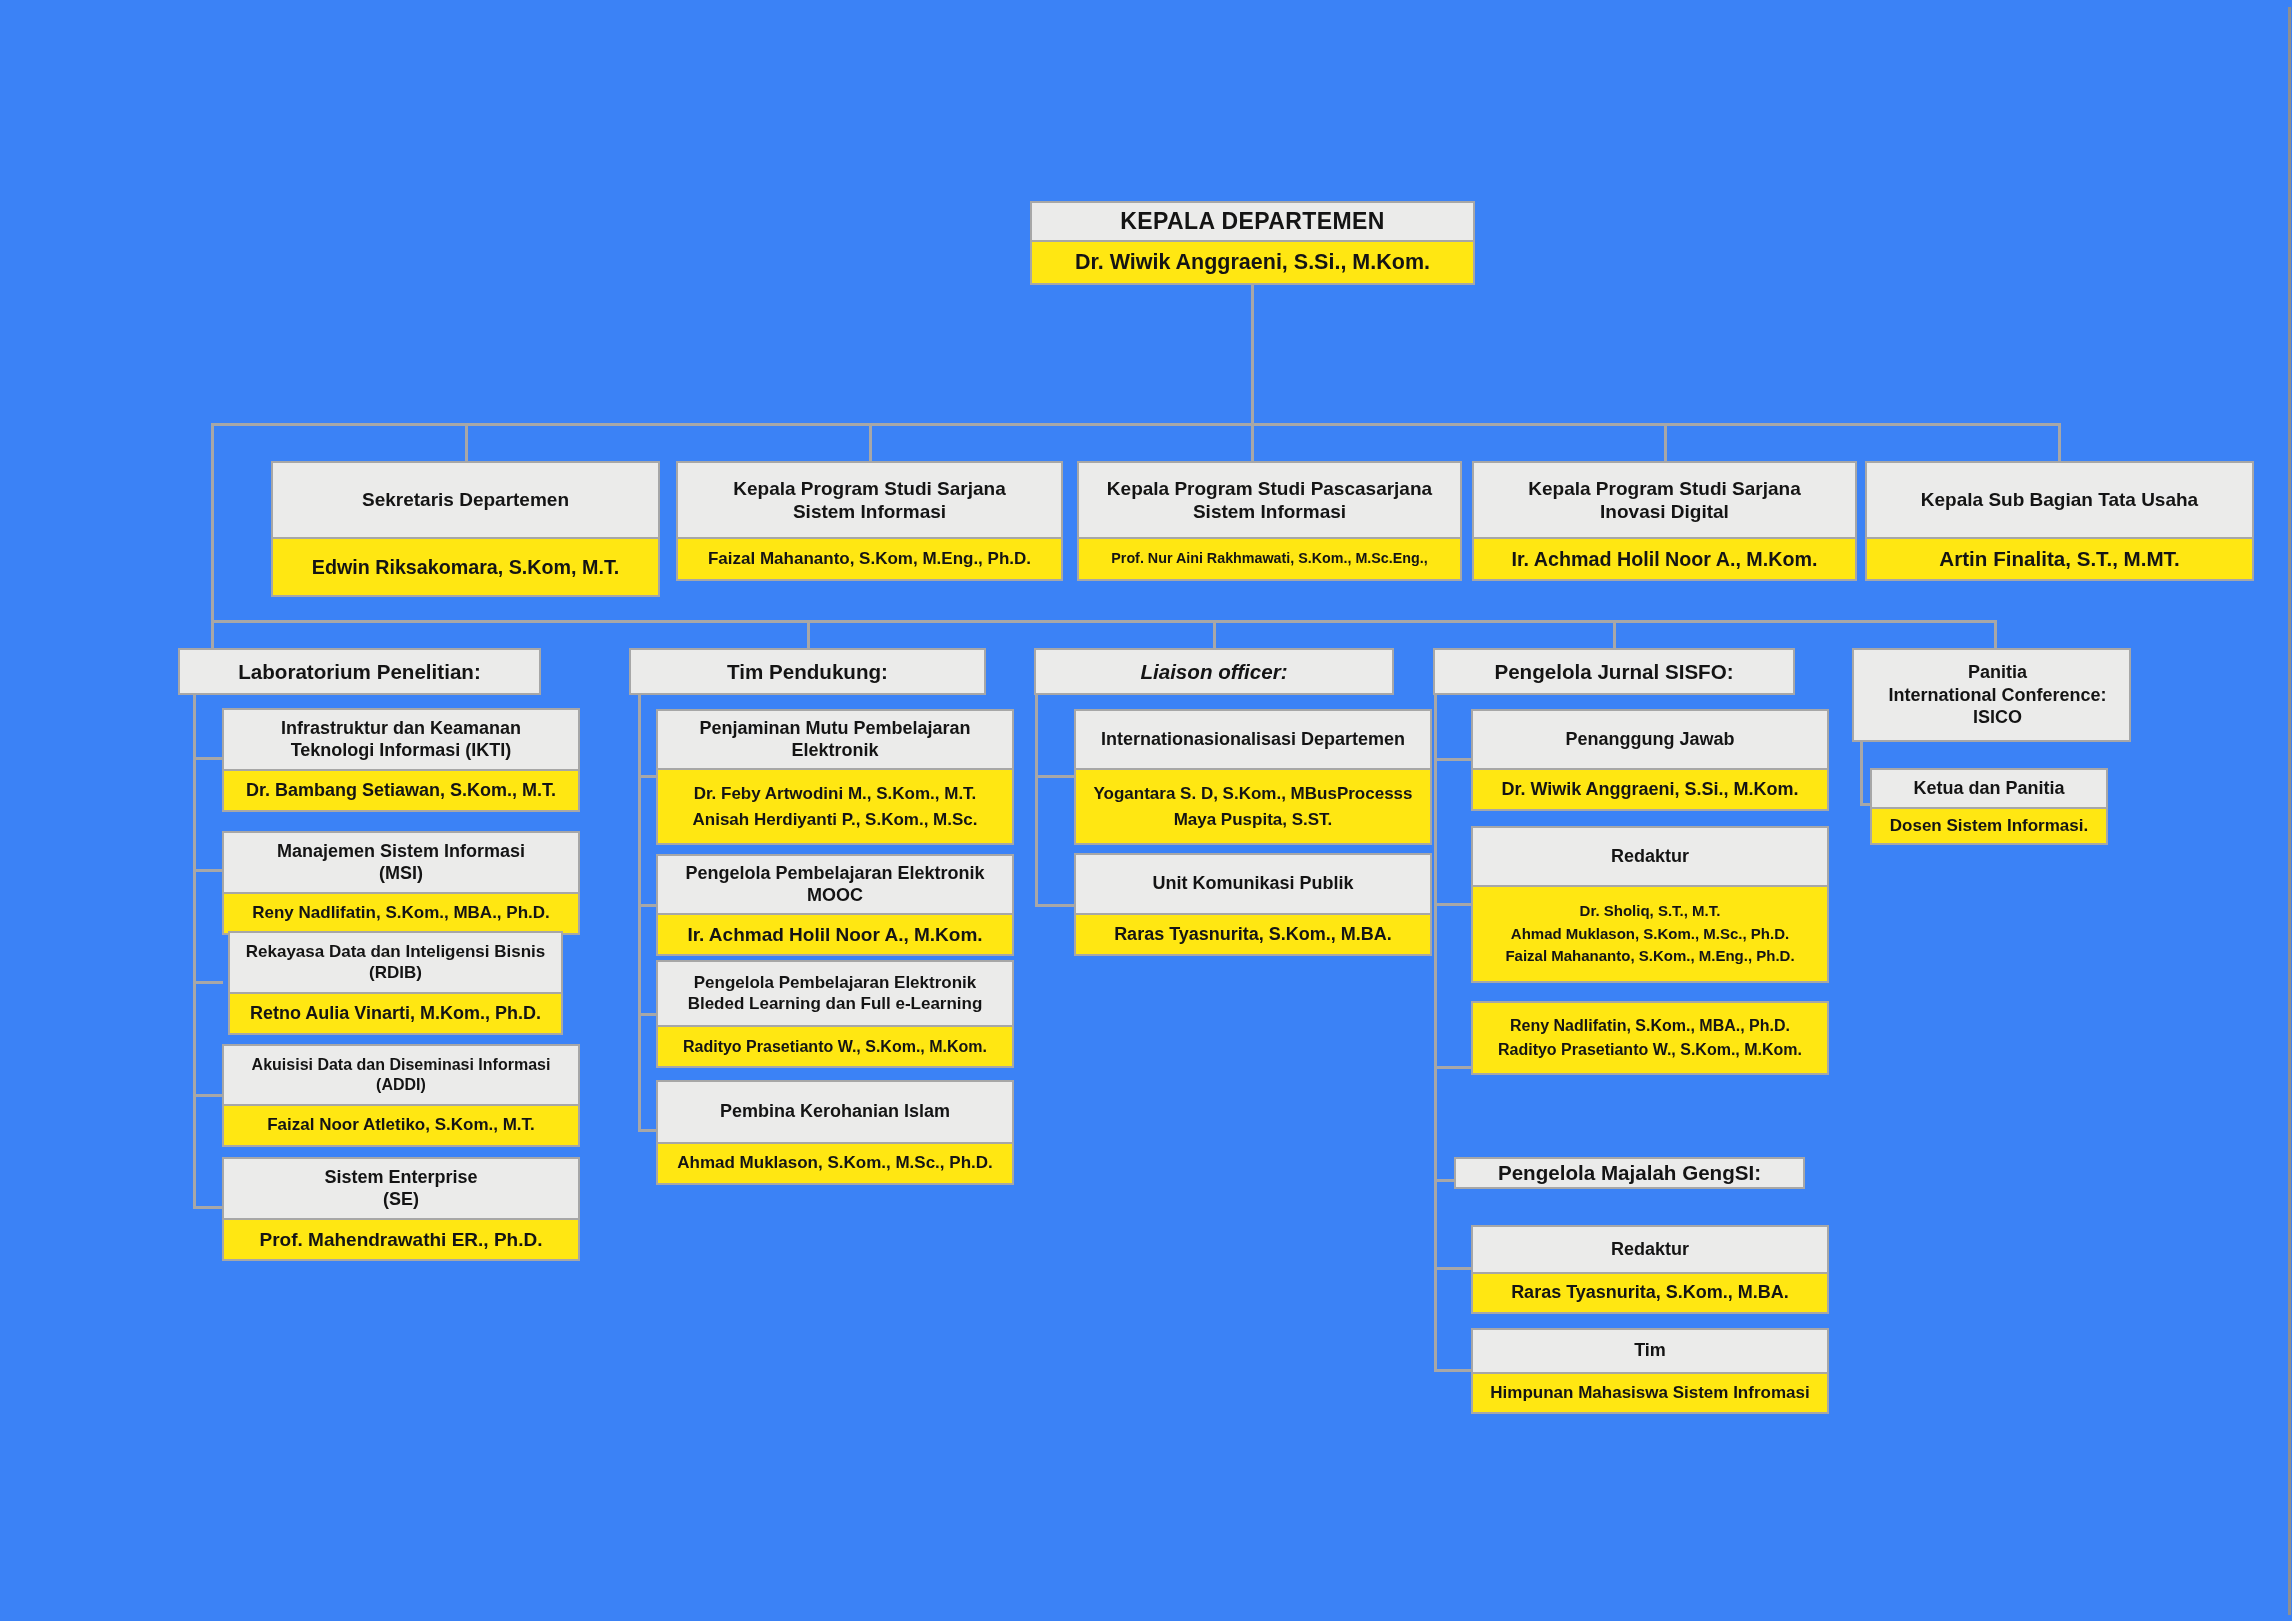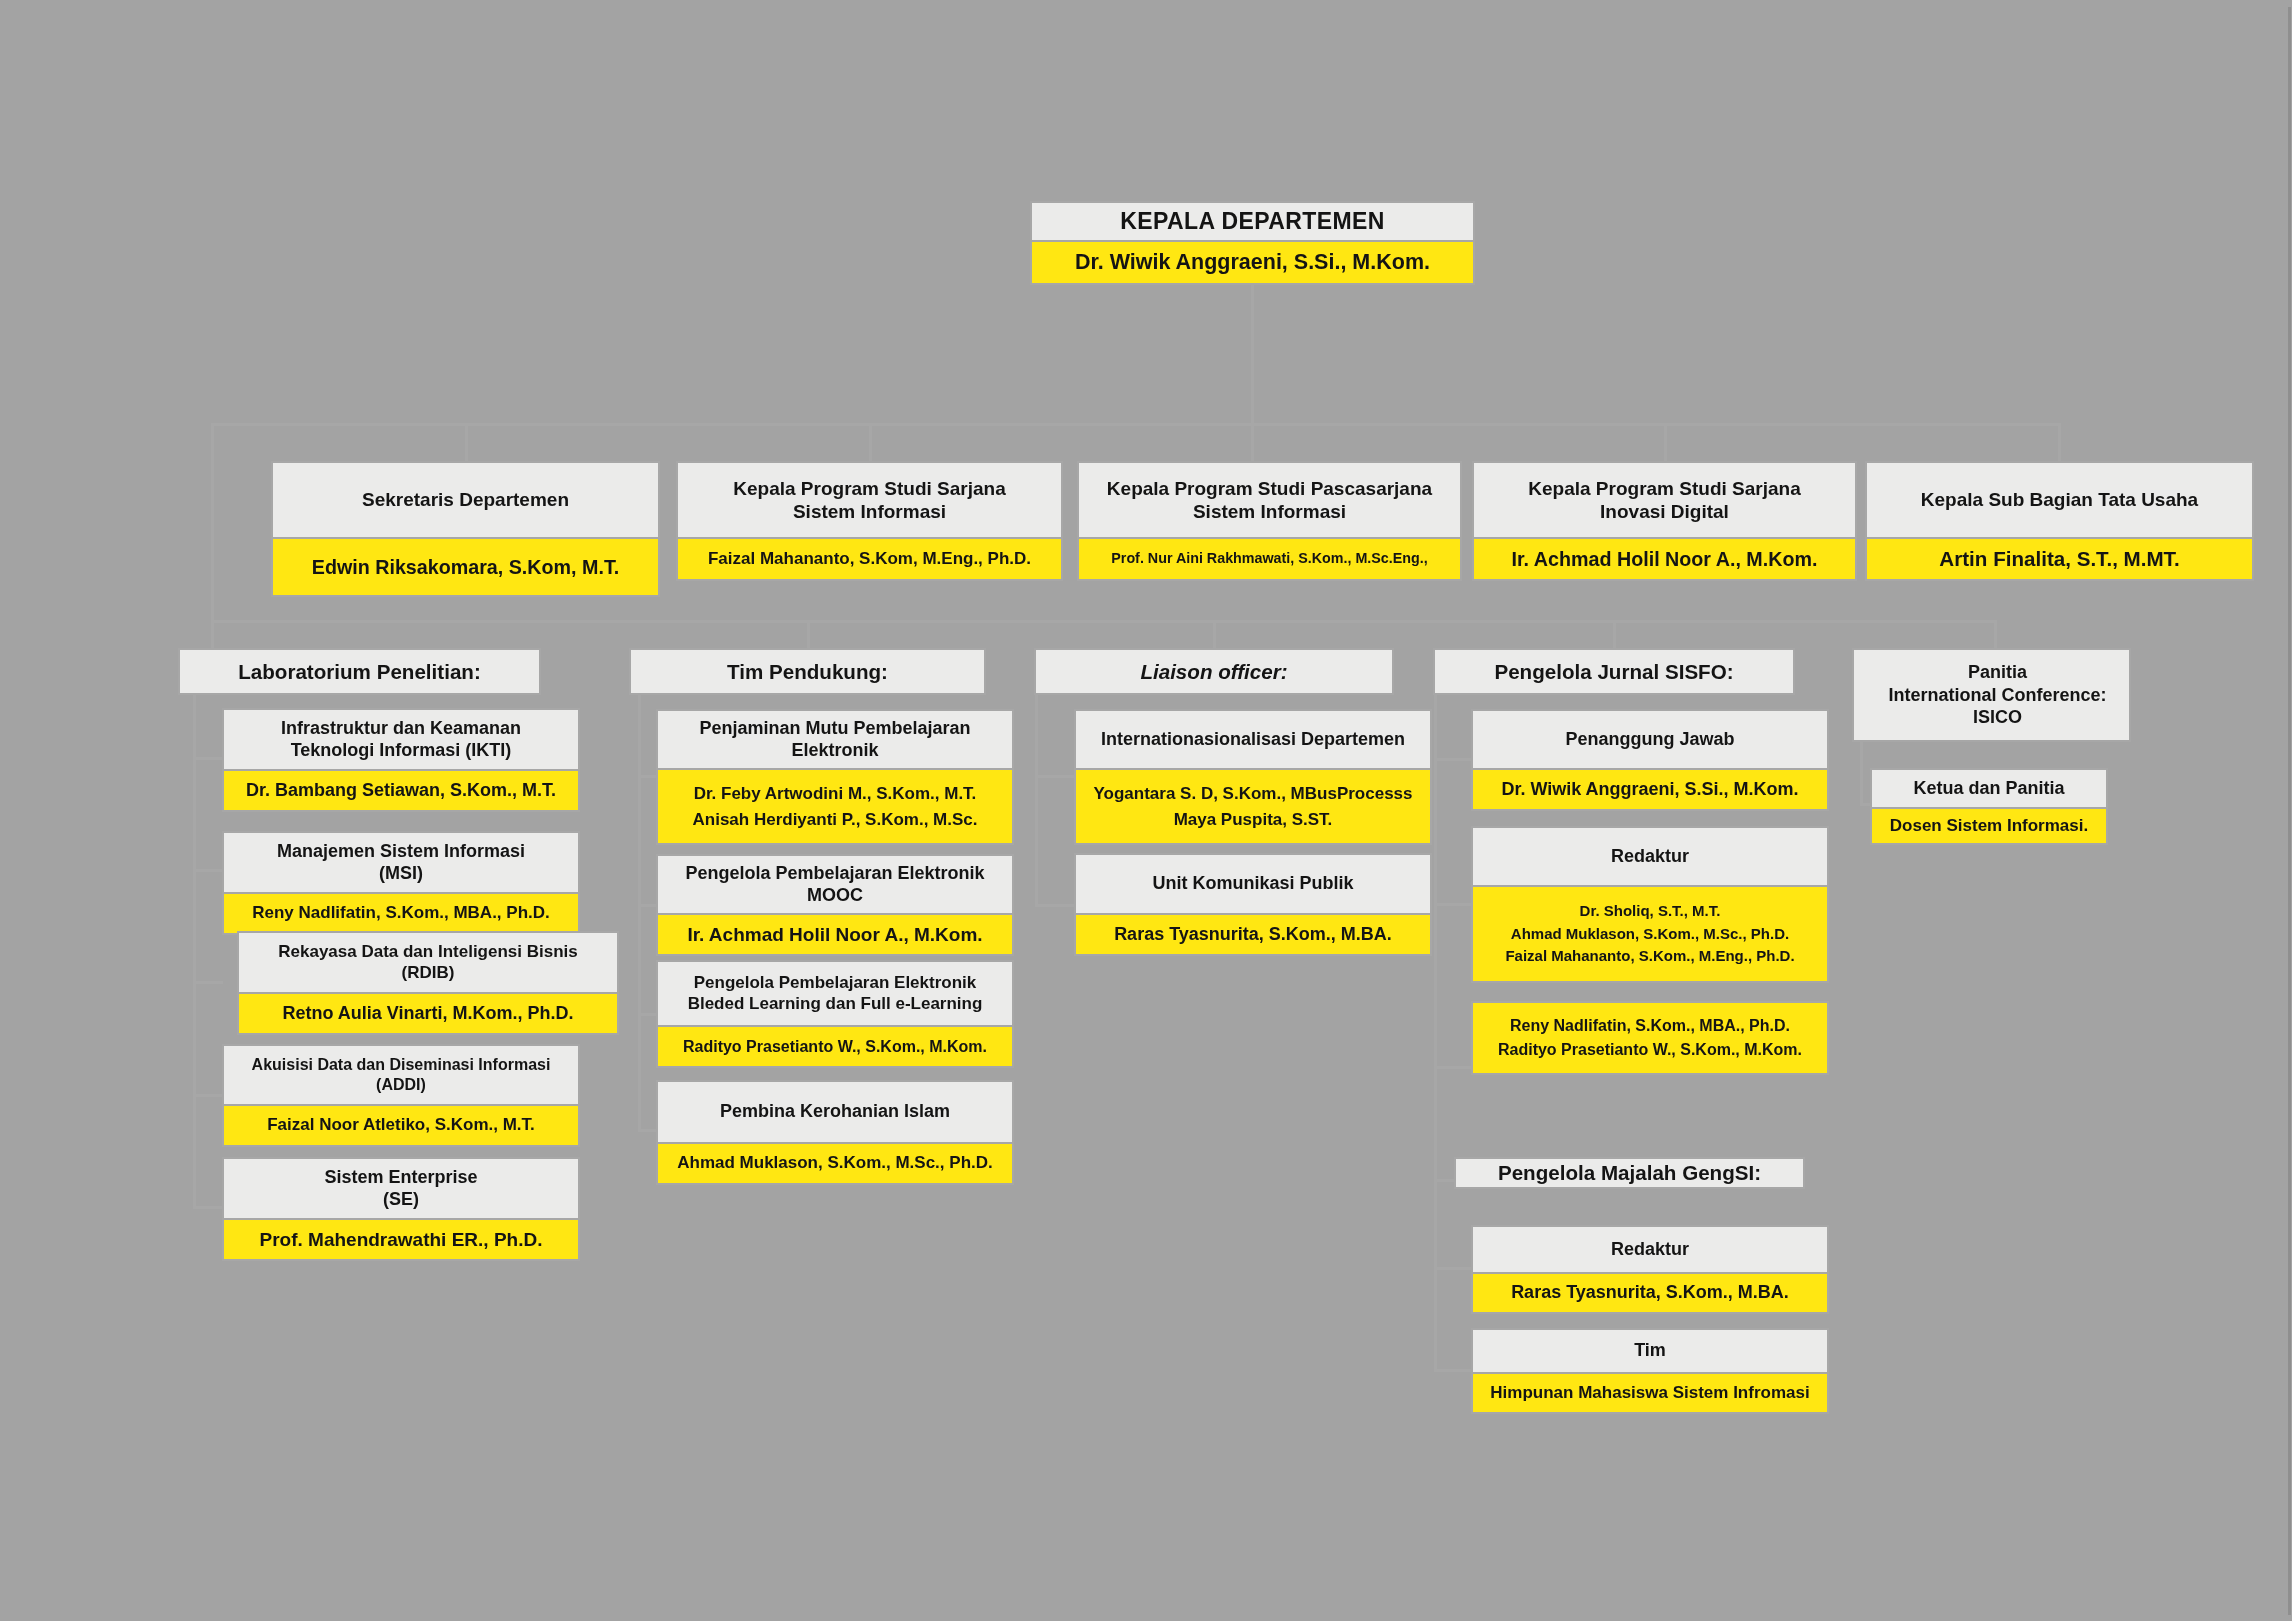--- a/index.html
+++ b/index.html
@@ -1,17 +1,17 @@
 <!DOCTYPE html>
 <html style="font-size:14.3px"><head>
 <meta charset="utf-8">
 <style>
   html,body{margin:0;padding:0;background:#ffffff;}
   #canvas{
-    position:relative;width:2293px;height:1621px;background:#a3a3a3;
+    position:relative;width:2293px;height:1621px;background:#3b82f6;
     font-family:"Liberation Sans", sans-serif;color:#141414;overflow:hidden;
   }
   .line{position:absolute;background:#a7a7a7;}
   .node{position:absolute;border:2.7px solid #a7a7a7;box-sizing:border-box;background:#fff;}
   .cell{
     display:flex;align-items:center;justify-content:center;text-align:center;
     white-space:pre-line;font-weight:700;box-sizing:border-box;padding:0 6.3px;line-height:1.22;
   }
   .title{background:#ebebea;border-bottom:2.7px solid #a7a7a7;}
   .name{background:#ffe712;}
@@ -116,21 +116,21 @@
   <div class="node" style="left:222px;top:708px;width:358px;">
     <div class="cell title f20" style="height:61px;">Infrastruktur dan Keamanan
 Teknologi Informasi (IKTI)</div>
     <div class="cell name f20" style="height:39px;">Dr. Bambang Setiawan, S.Kom., M.T.</div>
   </div>
   <div class="node" style="left:222px;top:819px;width:358px;margin-top:12px;">
     <div class="cell title f20" style="height:61px;">Manajemen Sistem Informasi
 (MSI)</div>
     <div class="cell name f19" style="height:39px;">Reny Nadlifatin, S.Kom., MBA., Ph.D.</div>
   </div>
-  <div class="node" style="left:237px;top:931px;width:382px;">
+  <div class="node" style="left:228px;top:931px;width:335px;">
     <div class="cell title f19" style="height:61px;">Rekayasa Data dan Inteligensi Bisnis
 (RDIB)</div>
     <div class="cell name f20" style="height:39px;">Retno Aulia Vinarti, M.Kom., Ph.D.</div>
   </div>
   <div class="node" style="left:222px;top:1044px;width:358px;">
     <div class="cell title f18" style="height:60px;">Akuisisi Data dan Diseminasi Informasi
 (ADDI)</div>
     <div class="cell name f19" style="height:39px;">Faizal Noor Atletiko, S.Kom., M.T.</div>
   </div>
   <div class="node" style="left:222px;top:1157px;width:358px;">

